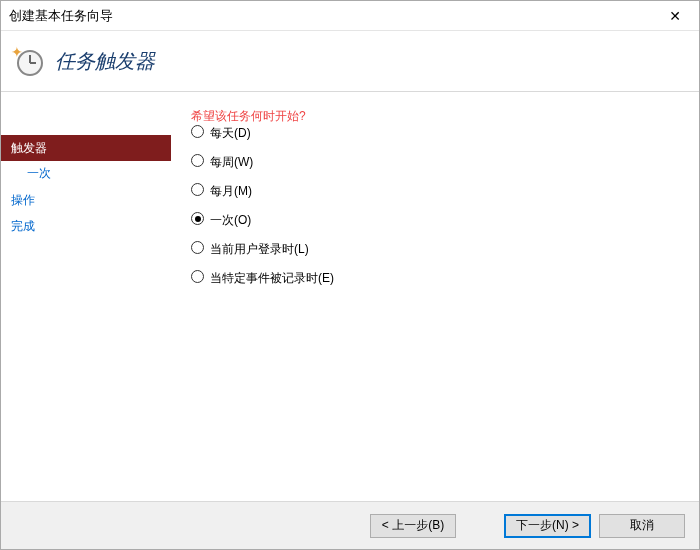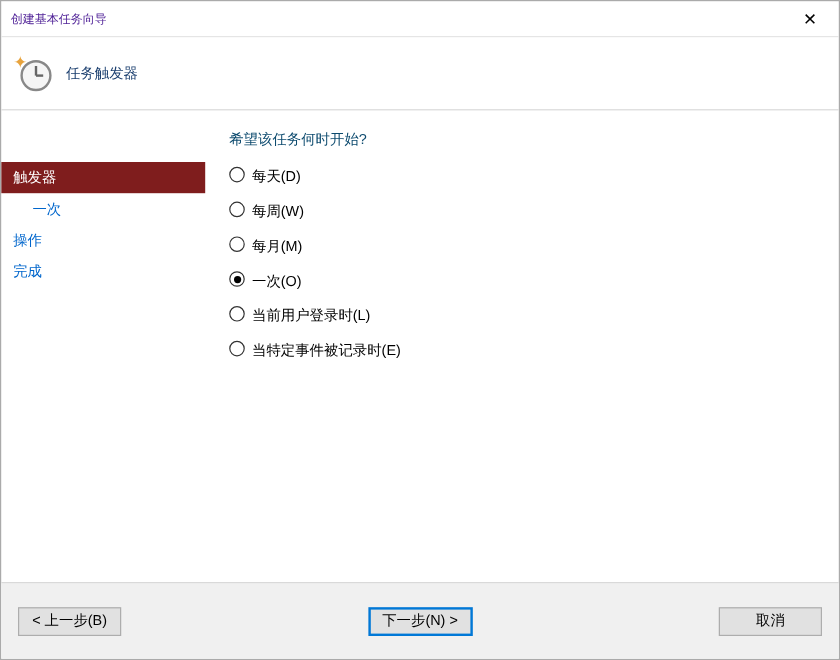--- a/index.html
+++ b/index.html
@@ -14,21 +14,21 @@
       position: relative;
     }
     .titlebar {
       height: 30px;
       display: flex;
       align-items: center;
       justify-content: space-between;
       padding: 0 4px 0 8px;
       border-bottom: 1px solid #e5e5e5;
     }
-    .titlebar-text { font-size: 10px; color: #4c1d95; }
+    .titlebar-text { font-size: 13px; color: #000000; }
     .close-btn {
       width: 40px; height: 28px;
       display: flex; align-items: center; justify-content: center;
       font-size: 14px; color: #000;
     }
     .header {
       height: 60px;
       display: flex;
       align-items: center;
       padding: 0 12px;
@@ -55,22 +55,23 @@
       content: "";
       position: absolute; left: 50%; top: 50%;
       width: 6px; height: 2px; background: #666;
       transform: translate(0,-50%);
     }
     .header-icon .spark {
       position: absolute; left: -2px; top: -2px;
       color: #e8a33d; font-size: 14px;
     }
     .header-title {
-      font-size: 12px;
+      font-size: 20px;
       color: #1a3e6e;
+      font-style: italic;
     }
     .divider {
       height: 1px;
       background: #d9d9d9;
       margin: 0;
     }
     .content {
       display: flex;
       height: calc(550px - 30px - 60px - 1px - 48px);
     }
@@ -85,28 +86,28 @@
       cursor: pointer;
       line-height: 18px;
     }
     .step.active {
       background: #7f1d1d;
       color: #fff;
       margin-top: 27px;
     }
     .step.sub {
       padding-left: 26px;
+      font-family: Liberation Mono, monospace;
     }
     .main {
       padding: 16px 10px 0 20px;
       flex: 1;
     }
     .prompt {
-      color: #0c4a6e;
-      margin-bottom: 14px;
+      color: #ef4444;
     }
     .radio-row {
       display: flex;
       align-items: flex-start;
       gap: 6px;
       margin-bottom: 12px;
       cursor: default;
     }
     .radio {
       width: 13px; height: 13px;
@@ -119,41 +120,42 @@
       content: "";
       position: absolute;
       left: 2.5px; top: 2.5px;
       width: 6px; height: 6px;
       background: #000;
       border-radius: 50%;
     }
     .footer {
       position: absolute;
       bottom: 0; left: 0; right: 0;
-      height: 64px;
+      height: 48px;
       border-top: 1px solid #d9d9d9;
       display: flex;
       align-items: center;
-      justify-content: space-between;
+      justify-content: flex-end;
       gap: 8px;
       padding: 18px 14px;
       background: #f0f0f0;
     }
     .btn {
       min-width: 86px;
       height: 24px;
       border: 1px solid #adadad;
       background: #e1e1e1;
       font-size: 12px;
       font-family: inherit;
       padding: 0 10px;
       cursor: pointer;
     }
     .btn.default {
       border: 2px solid #0078d7;
+      margin-left: 40px;
     }
   </style>
 </head>
 <body>
 
 <div class="titlebar">
   <span class="titlebar-text">创建基本任务向导</span>
   <div class="close-btn">
     <span>✕</span>
   </div>

